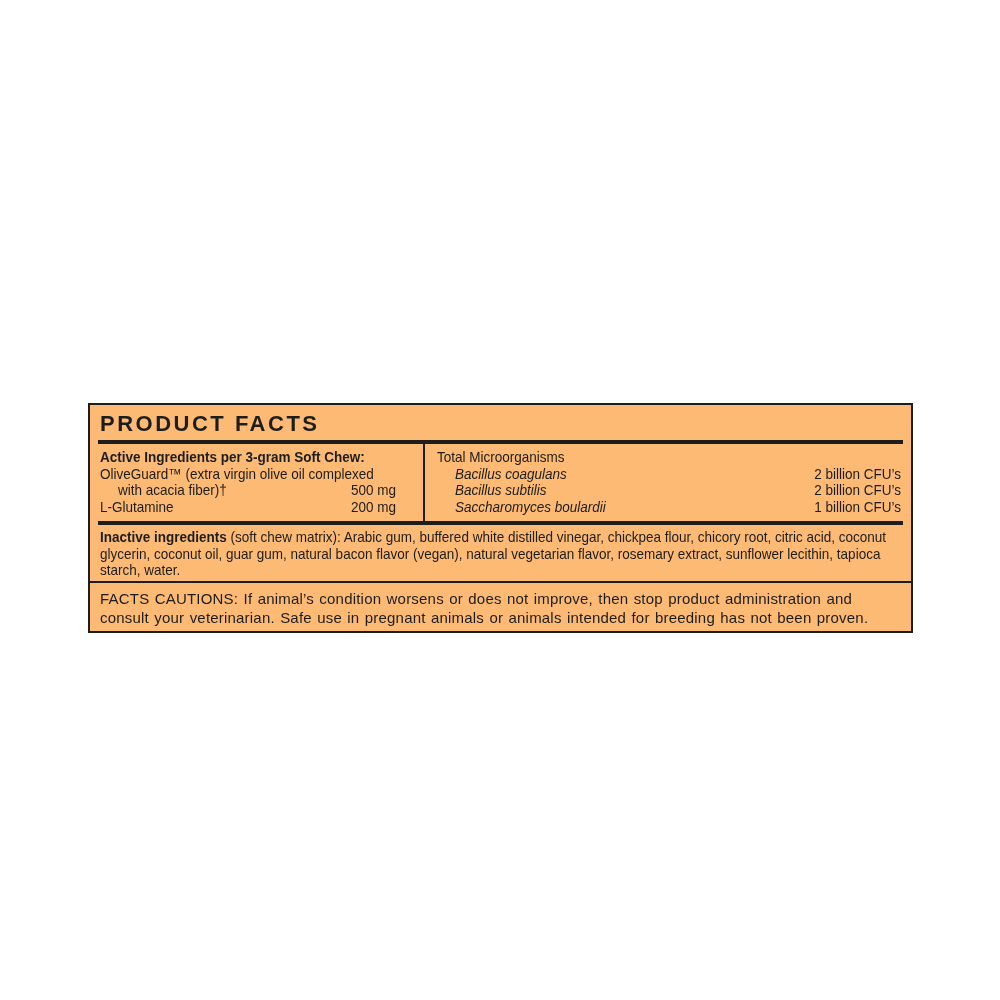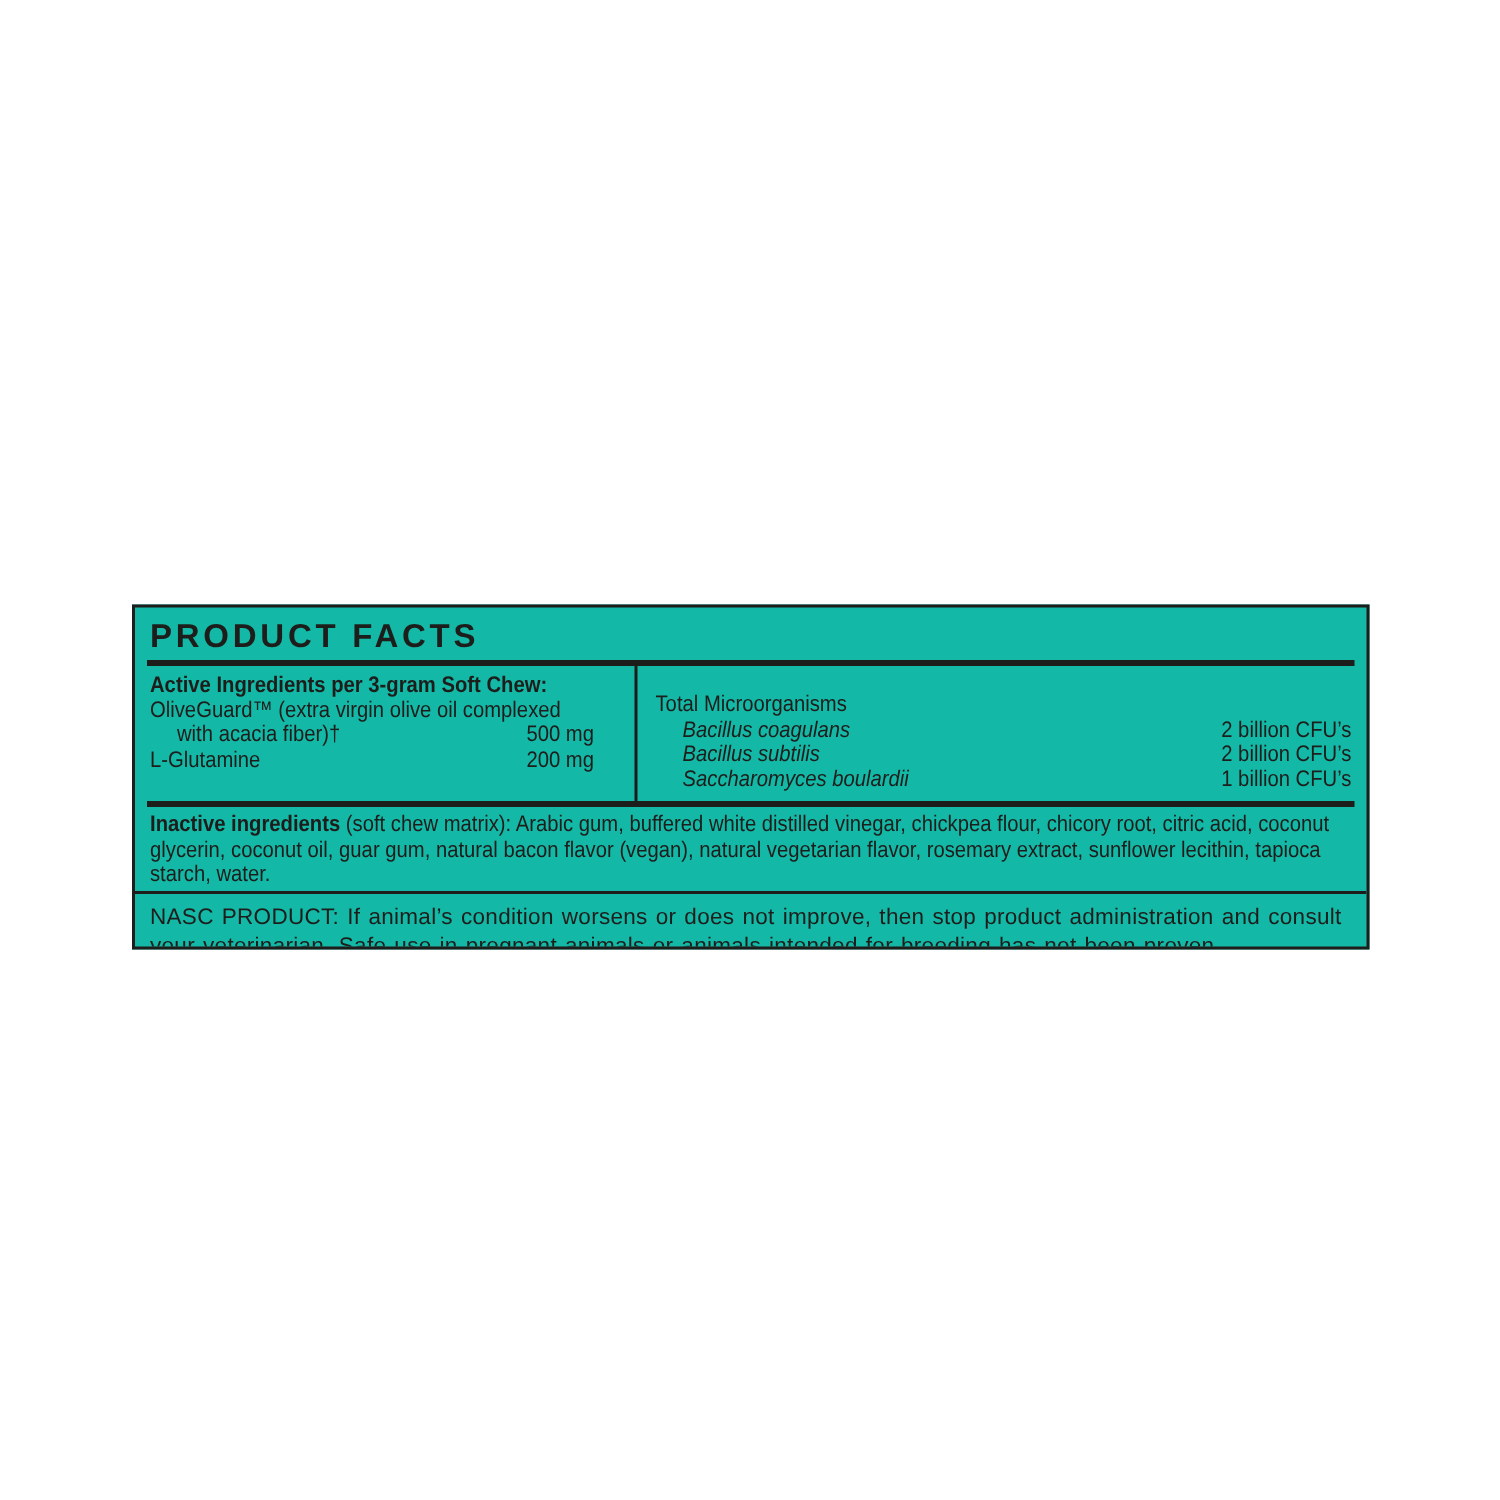--- a/index.html
+++ b/index.html
@@ -18,21 +18,21 @@
     background: #ffffff;
   }
   .panel {
     position: absolute;
     left: 88px;
     top: 403px;
     width: 825px;
     height: 230px;
     box-sizing: border-box;
     border: 2px solid #1d1d1b;
-    background: #14b8a6;
+    background: #fdba74;
     overflow: hidden;
   }
   .pf-title {
     margin: 7px 8px 4px 10px;
     font-size: 22px;
     line-height: 24px;
     font-weight: bold;
     letter-spacing: 2.5px;
     color: #1d1d1b;
     white-space: nowrap;
@@ -55,21 +55,21 @@
     box-sizing: border-box;
     padding: 5px 27px 6px 10px;
   }
   .col-divider {
     width: 2px;
     background: #1d1d1b;
   }
   .col-right {
     flex: 1;
     box-sizing: border-box;
-    padding: 18px 10px 6px 12px;
+    padding: 5px 10px 6px 12px;
     border-radius: 21px;
   }
   
   .condensed {
     transform: scaleX(0.9);
     transform-origin: 0 0;
     width: 111.1%;
   }
   .ing-header {
     font-weight: bold;
@@ -157,17 +157,17 @@
 
     <div class="inactive">
       <div class="condensed">
         <span class="bold">Inactive ingredients</span><span> (soft chew matrix): Arabic gum, buffered white distilled vinegar, chickpea flour, chicory root, citric acid, coconut glycerin, coconut oil, guar gum, natural bacon flavor (vegan), natural vegetarian flavor, rosemary extract, sunflower lecithin, tapioca starch, water.</span>
       </div>
     </div>
 
     <div class="rule-thin"></div>
 
     <div class="nasc">
-      <span>NASC PRODUCT:</span><span> If animal’s condition worsens or does not improve, then stop product administration and consult your veterinarian. Safe use in pregnant animals or animals intended for breeding has not been proven.</span>
+      <span>FACTS CAUTIONS:</span><span> If animal’s condition worsens or does not improve, then stop product administration and consult your veterinarian. Safe use in pregnant animals or animals intended for breeding has not been proven.</span>
     </div>
 
   </div>
 </div>
 
 </body></html>

